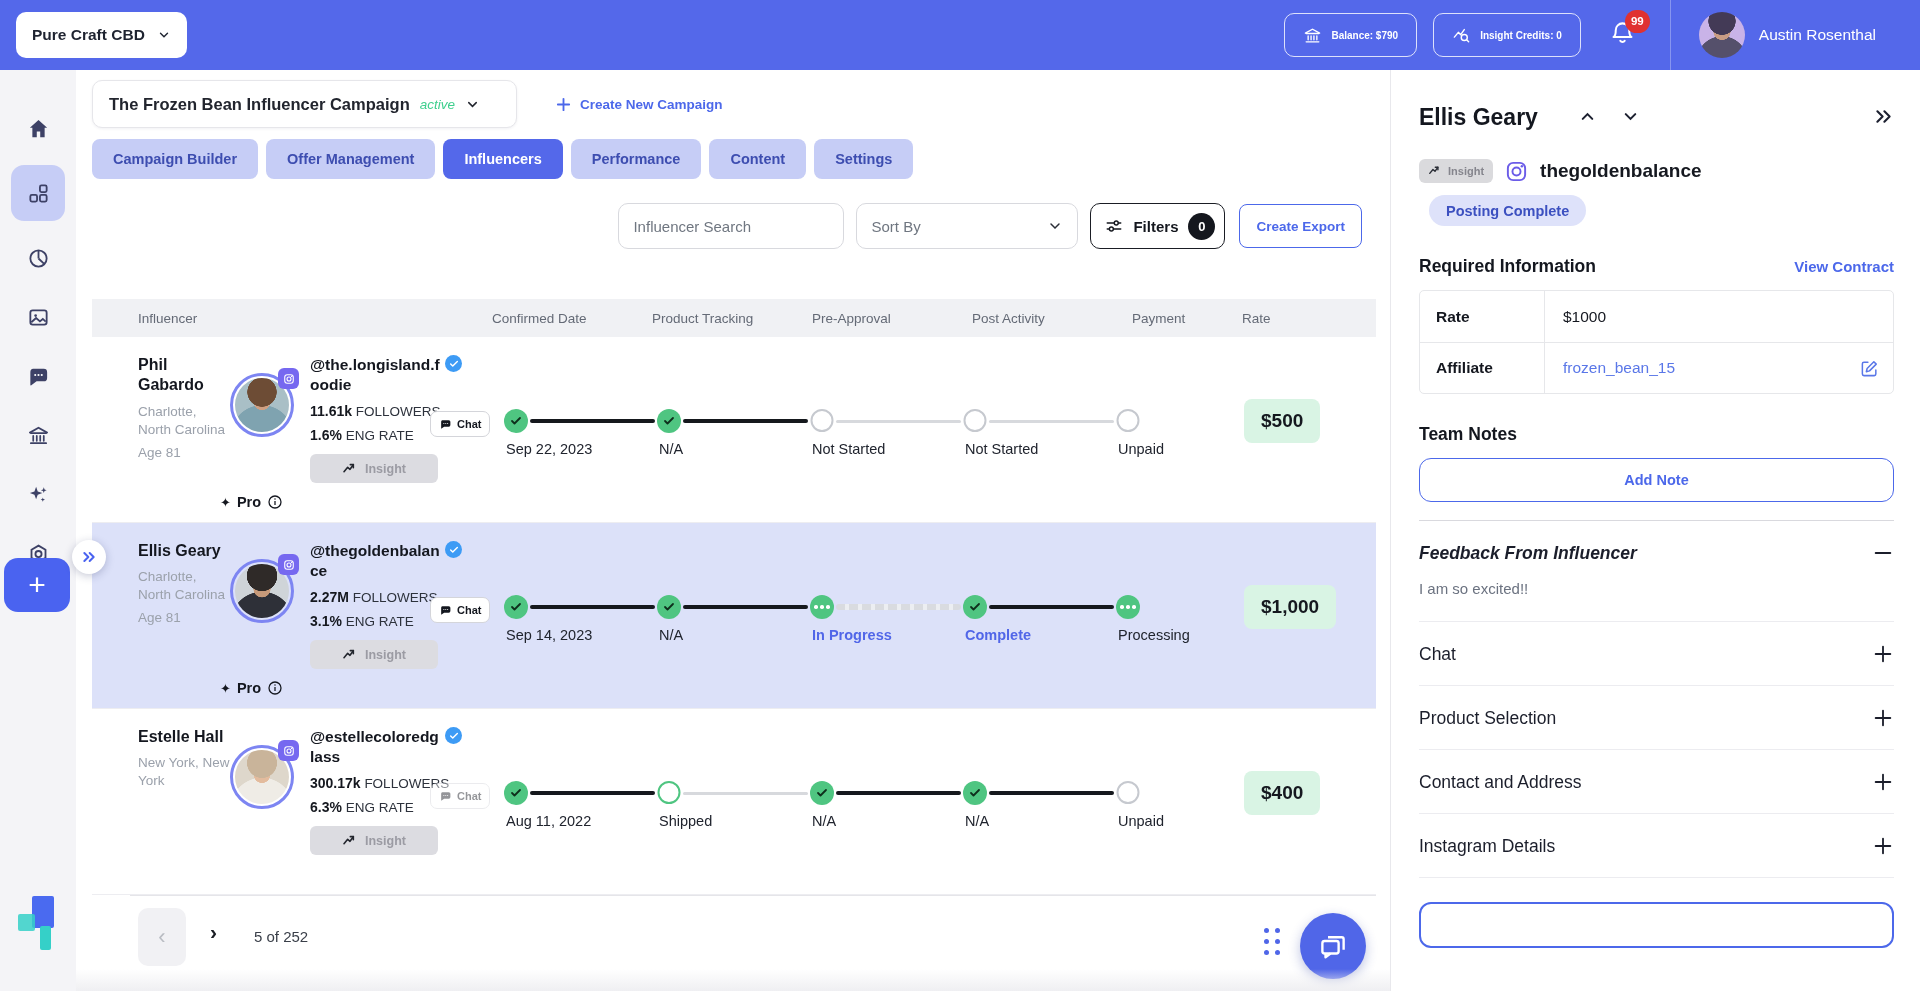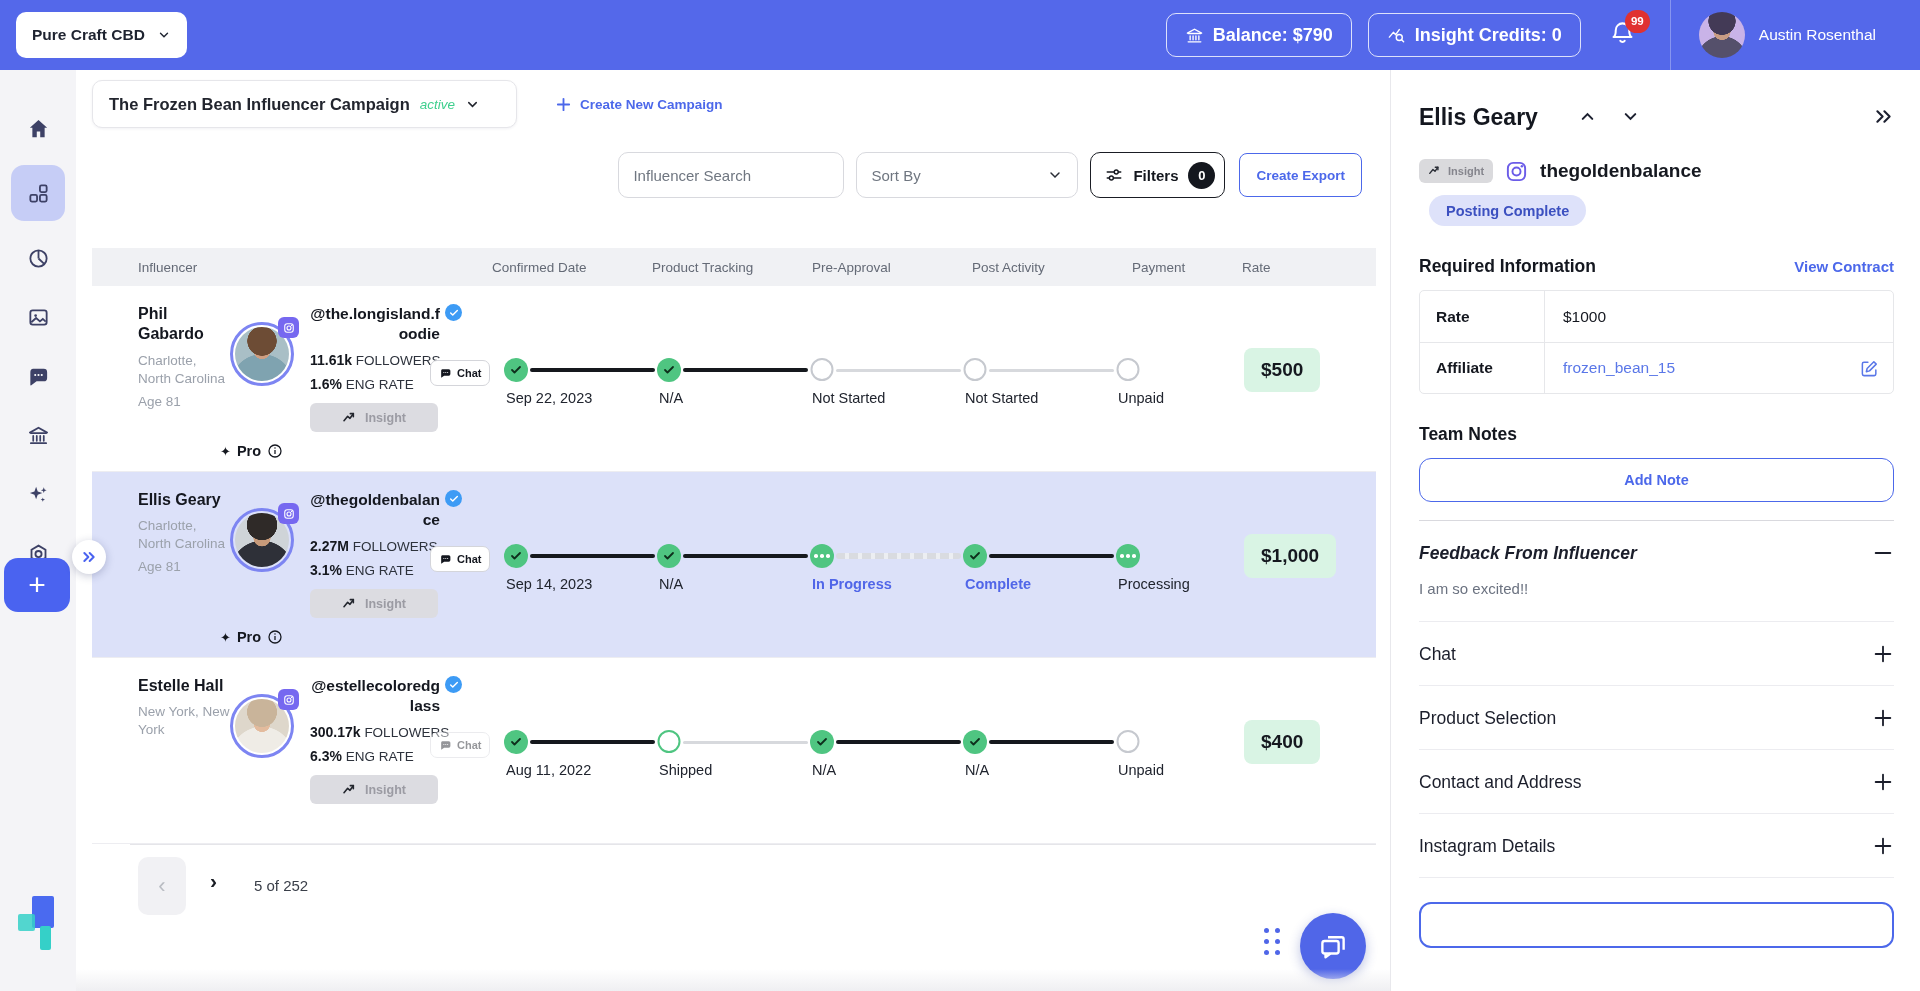--- a/index.html
+++ b/index.html
@@ -5,21 +5,21 @@
   * { margin:0; padding:0; box-sizing:border-box; }
   html,body { width:1920px; height:991px; overflow:hidden; background:#fff;
               font-family:"Liberation Sans", sans-serif; color:#15181f; }
 
   
   .topbar { height:70px; background:#5468ea; display:flex; align-items:center; padding:0 44px 0 16px; position:relative; }
   .brand-btn { background:#fff; border:none; border-radius:10px; height:46px; padding:0 16px; display:flex; align-items:center; gap:12px;
                font-size:15.5px; font-weight:bold; color:#1e2330; cursor:pointer;justify-content:space-between; }
   .tb-right { margin-left:auto; display:flex; align-items:center; height:100%; }
   .tb-pill { display:flex; align-items:center; gap:9px; height:44px; padding:0 18px; border:1.6px solid rgba(255,255,255,.8);
-             border-radius:10px; color:#fff; font-size:18px; font-weight:bold; background:transparent; cursor:pointer; }
+             border-radius:10px; color:#fff; font-size:10px; font-weight:bold; background:transparent; cursor:pointer; }
   .tb-pill + .tb-pill { margin-left:16px;justify-content:space-between; }
   .bell-wrap { position:relative; margin:0 10px 0 28px; cursor:pointer; }
   .bell-badge { position:absolute; top:-10px; right:-14px; min-width:25px; height:23px; border-radius:12px; background:#e03131;
                 color:#fff; font-size:11.5px; font-weight:bold; display:flex; align-items:center; justify-content:center; padding:0 5px; }
   .tb-divider { width:1px; height:70px; background:rgba(255,255,255,.3); margin:0 28px 0 24px; }
   .tb-avatar { width:46px; height:46px; border-radius:50%;
       background: radial-gradient(circle at 50% 20%, #433a56 0 31%, rgba(0,0,0,0) 32%),
                   radial-gradient(circle at 50% 42%, #c99c84 0 24%, rgba(0,0,0,0) 25%),
                   radial-gradient(circle at 50% 108%, #55506b 0 46%, rgba(0,0,0,0) 47%),
                   #c9b3e8; }
@@ -89,21 +89,21 @@
                 radial-gradient(circle at 50% 108%, #7fa3b0 0 48%, rgba(0,0,0,0) 49%), #a9bfc6; }
   .av2 .photo { background: radial-gradient(circle at 50% 22%, #2f2a28 0 30%, rgba(0,0,0,0) 31%),
                 radial-gradient(circle at 50% 46%, #c79a7a 0 21%, rgba(0,0,0,0) 22%),
                 radial-gradient(circle at 50% 110%, #2e3038 0 48%, rgba(0,0,0,0) 49%), #cfd4d8; }
   .av3 .photo { background: radial-gradient(circle at 50% 24%, #c9b49a 0 30%, rgba(0,0,0,0) 31%),
                 radial-gradient(circle at 50% 46%, #e3bb9d 0 20%, rgba(0,0,0,0) 21%),
                 radial-gradient(circle at 50% 110%, #efece6 0 48%, rgba(0,0,0,0) 49%), #ded7cb; }
   .ig-badge { position:absolute; top:-8px; right:-8px; width:21px; height:21px; border-radius:6px; background:#7668f0;
               display:flex; align-items:center; justify-content:center; color:#fff; }
   .cell-handle { position:absolute; left:218px; top:18px; width:152px; }
-  .i-handle { font-size:15.5px; font-weight:bold; color:#14171f; line-height:1.3; width:130px; word-break:break-all; position:relative;text-align:right; }
+  .i-handle { font-size:15.5px; font-weight:bold; color:#14171f; line-height:1.3; width:130px; word-break:break-all; position:relative; }
   .v-badge { position:absolute; right:-22px; top:0; width:17px; height:17px; border-radius:50%; background:#3d9bf5;
              display:flex; align-items:center; justify-content:center; color:#fff; }
   .i-stat { margin-top:8px; font-size:13.5px; color:#2d323c; white-space:nowrap; }
   .i-stat b { font-size:14px; color:#15181f; }
   .insight-btn { margin-top:11px; width:128px; height:29px; border:none; border-radius:6px; background:#dcdce1; display:flex;
                  align-items:center; justify-content:center; gap:7px; color:#9b9ba3; font-size:12.5px; font-weight:bold; cursor:pointer; }
   .insight-btn svg { color:#23262e; }
   .pro-row { position:absolute; left:128px; bottom:12px; display:flex; align-items:center; gap:6px; font-size:14px; color:#14171f; }
   .pro-row .spark { font-size:13px; }
   .pro-row b { font-size:14.5px; }
@@ -306,20 +306,28 @@
         </div>
         <button class="new-campaign">
           <svg width="17" height="17" viewBox="0 0 24 24" fill="none" stroke="#4c68ea" stroke-width="2.6" stroke-linecap="round">
               <line x1="12" y1="4" x2="12" y2="20"></line>
               <line x1="4" y1="12" x2="20" y2="12"></line>
             </svg>
           <span>Create New Campaign</span>
         </button>
       </div>
 
+      <div class="tabs">
+        <button class="tab">Campaign Builder</button>
+        <button class="tab">Offer Management</button>
+        <button class="tab active">Influencers</button>
+        <button class="tab">Performance</button>
+        <button class="tab">Content</button>
+        <button class="tab">Settings</button>
+      </div>
 
       <div class="toolbar">
         <div class="search-box">
           <input type="text" placeholder="Influencer Search" style="">
           <svg width="19" height="19" viewBox="0 0 24 24" fill="none" stroke="#2a2d36" stroke-width="1.9" stroke-linecap="round">
               <circle cx="10.5" cy="10.5" r="6.5"></circle>
               <line x1="15.5" y1="15.5" x2="20.5" y2="20.5"></line>
             </svg>
         </div>
         <div class="sort-box">

